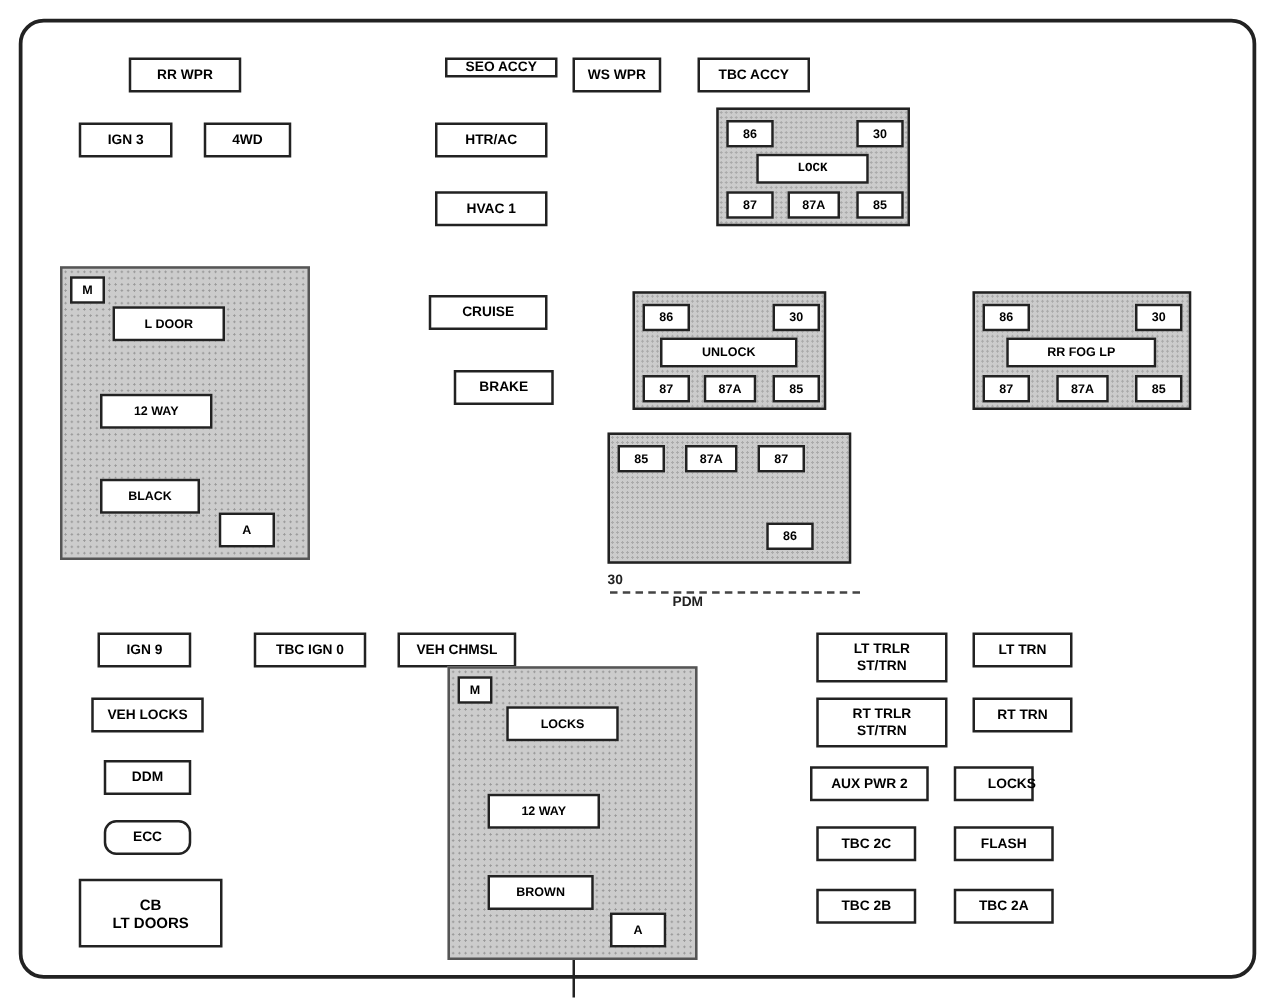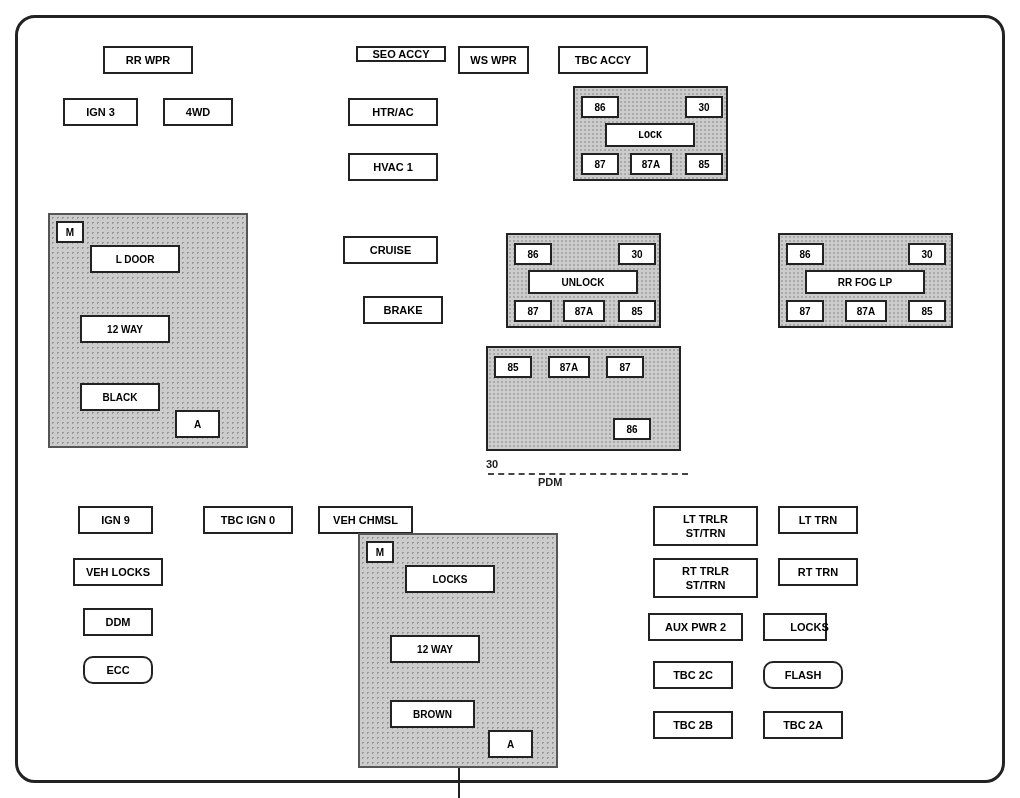--- a/index.html
+++ b/index.html
@@ -145,20 +145,23 @@
   <div class="label-box" style="left:185px;top:488px;width:90px;height:28px;">TBC IGN 0</div>
 
   <div class="label-box" style="left:300px;top:488px;width:95px;height:28px;">VEH CHMSL</div>
 
   <div class="label-box" style="left:55px;top:540px;width:90px;height:28px;">VEH LOCKS</div>
 
   <div class="label-box" style="left:65px;top:590px;width:70px;height:28px;">DDM</div>
 
   <div class="label-box" style="left:65px;top:638px;width:70px;height:28px;border-radius:10px;">ECC</div>
 
+  <div class="label-box" style="left:45px;top:685px;width:115px;height:55px;font-size:12px;">
+    <span>CB<br>LT DOORS</span>
+  </div>
 
   <div class="dotted-box" style="left:340px;top:515px;width:200px;height:235px;">
     <div class="relay-label" style="left:6px;top:6px;width:28px;height:22px;">M</div>
     <div class="relay-label" style="left:45px;top:30px;width:90px;height:28px;">LOCKS</div>
     <div class="relay-label" style="left:30px;top:100px;width:90px;height:28px;">12 WAY</div>
     <div class="relay-label" style="left:30px;top:165px;width:85px;height:28px;">BROWN</div>
     <div class="relay-label" style="left:128px;top:195px;width:45px;height:28px;">A</div>
   </div>
 
   <div style="position:absolute;left:440px;top:750px;width:2px;height:30px;background:#222;"></div>
@@ -174,19 +177,19 @@
   </div>
 
   <div class="label-box" style="left:760px;top:540px;width:80px;height:28px;">RT TRN</div>
 
   <div class="label-box" style="left:630px;top:595px;width:95px;height:28px;">AUX PWR 2</div>
 
   <div class="label-box" style="left:745px;top:595px;width:64px;height:28px;padding-left:33px;">LOCKS</div>
 
   <div class="label-box" style="left:635px;top:643px;width:80px;height:28px;">TBC 2C</div>
 
-  <div class="label-box" style="left:745px;top:643px;width:80px;height:28px;border-radius:10px;">FLASH</div>
+  <div class="label-box" style="left:745px;top:643px;width:80px;height:28px;">FLASH</div>
 
   <div class="label-box" style="left:635px;top:693px;width:80px;height:28px;">TBC 2B</div>
 
   <div class="label-box" style="left:745px;top:693px;width:80px;height:28px;">TBC 2A</div>
 
 </div>
 
 </body></html>

